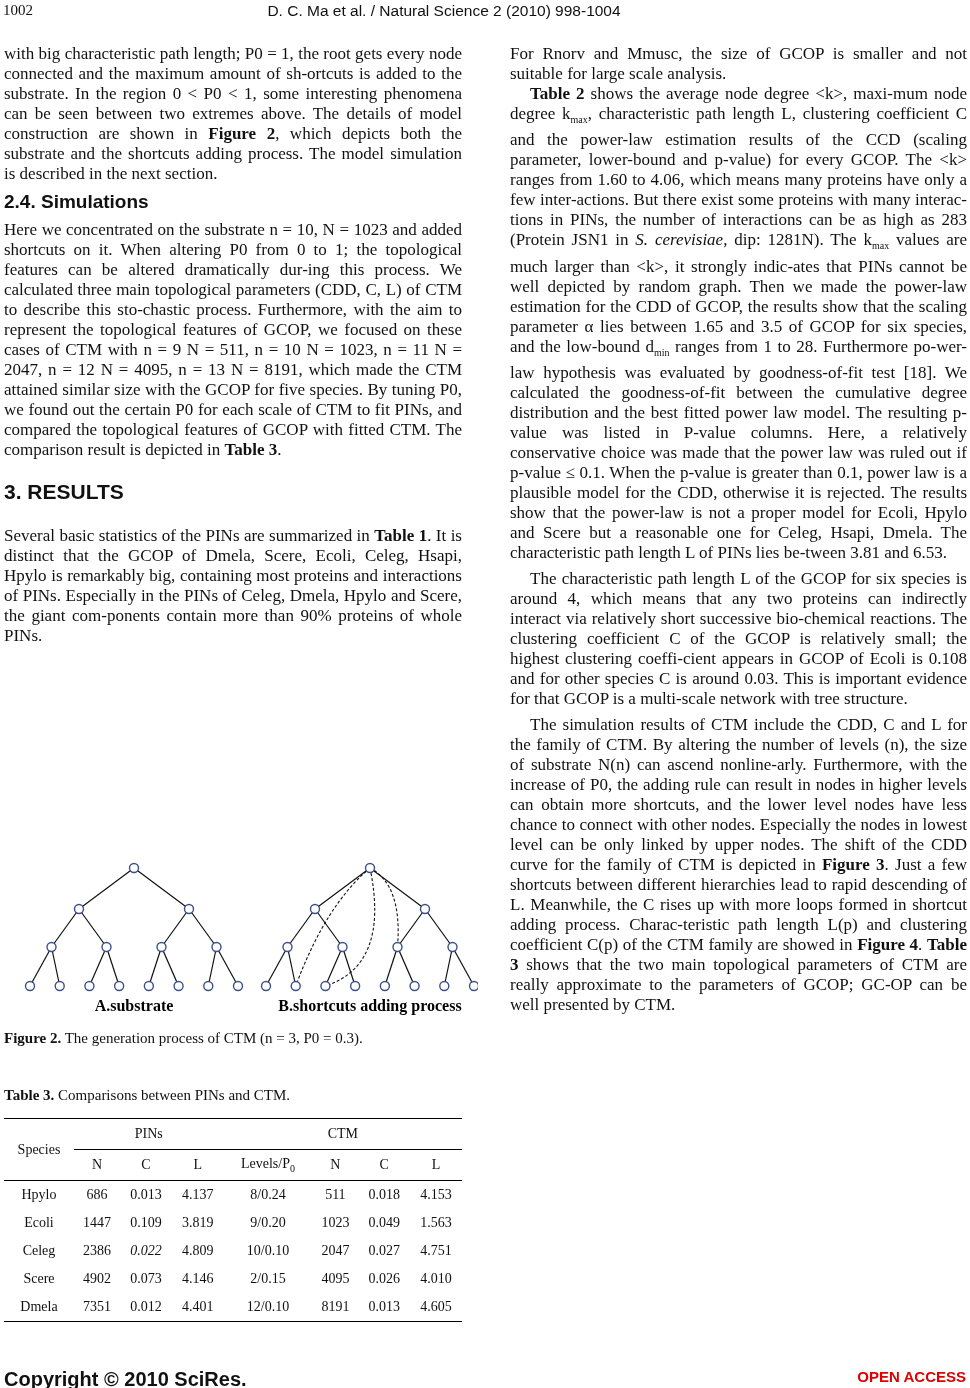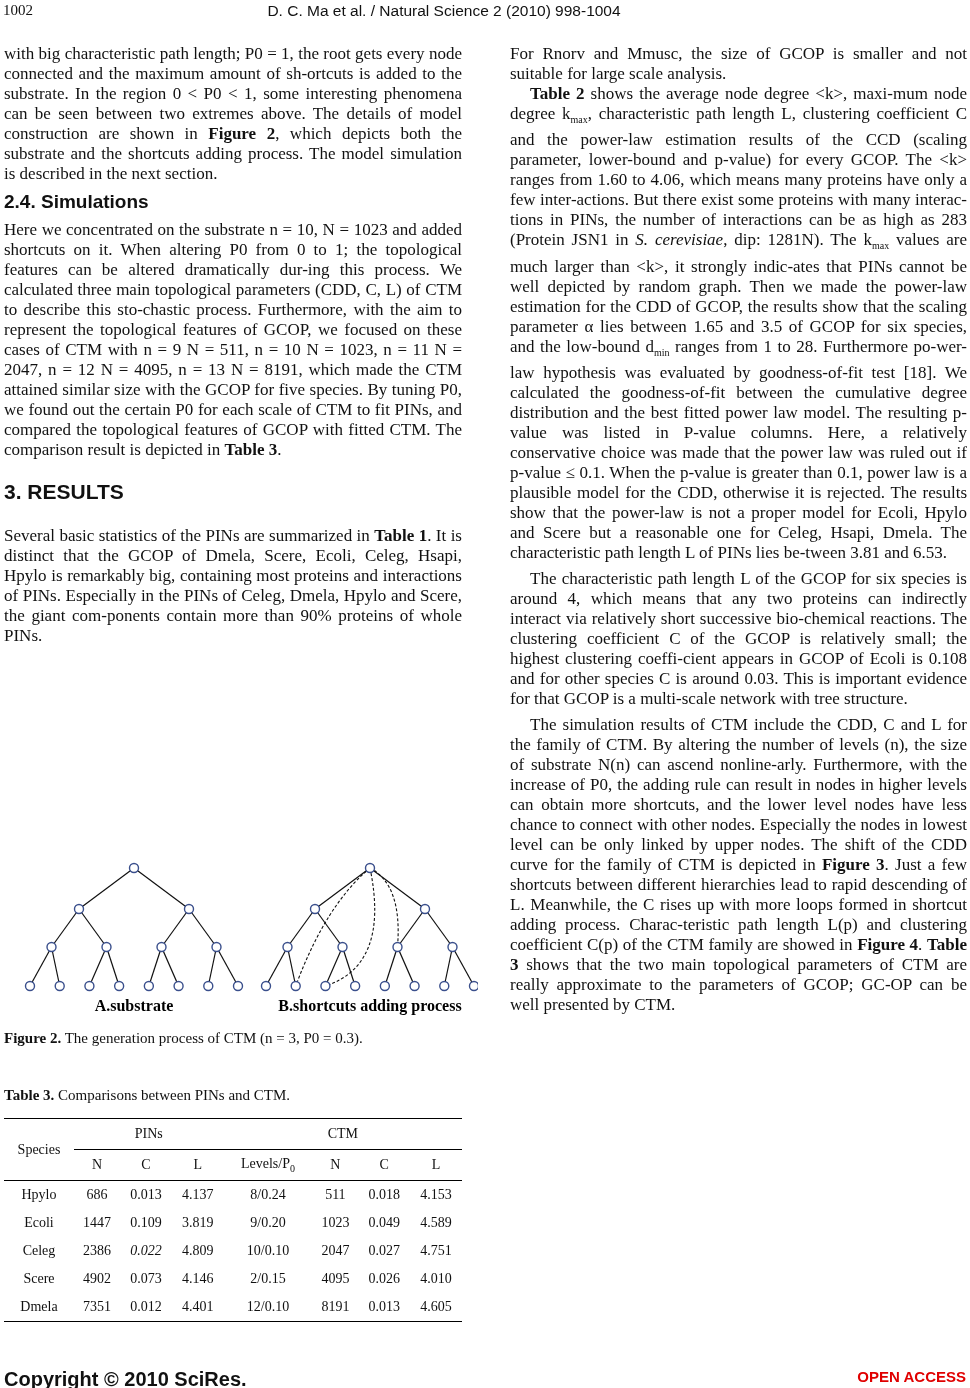--- a/index.html
+++ b/index.html
@@ -148,21 +148,21 @@
         <td style="height: 28px;">4.153</td>
       </tr>
       <tr>
         <td style="height: 28px;">Ecoli</td>
         <td style="height: 28px;">1447</td>
         <td style="height: 28px;">0.109</td>
         <td style="height: 28px;">3.819</td>
         <td style="height: 28px;">9/0.20</td>
         <td style="height: 28px;">1023</td>
         <td style="height: 28px;">0.049</td>
-        <td style="height: 28px;">4.589</td>
+        <td style="height: 28px;">1.563</td>
       </tr>
       <tr>
         <td style="height: 28px;">Celeg</td>
         <td style="height: 28px;">2386</td>
         <td style="height: 28px; font-style: italic;">0.022</td>
         <td style="height: 28px;">4.809</td>
         <td style="height: 28px;">10/0.10</td>
         <td style="height: 28px;">2047</td>
         <td style="height: 28px;">0.027</td>
         <td style="height: 28px;">4.751</td>

